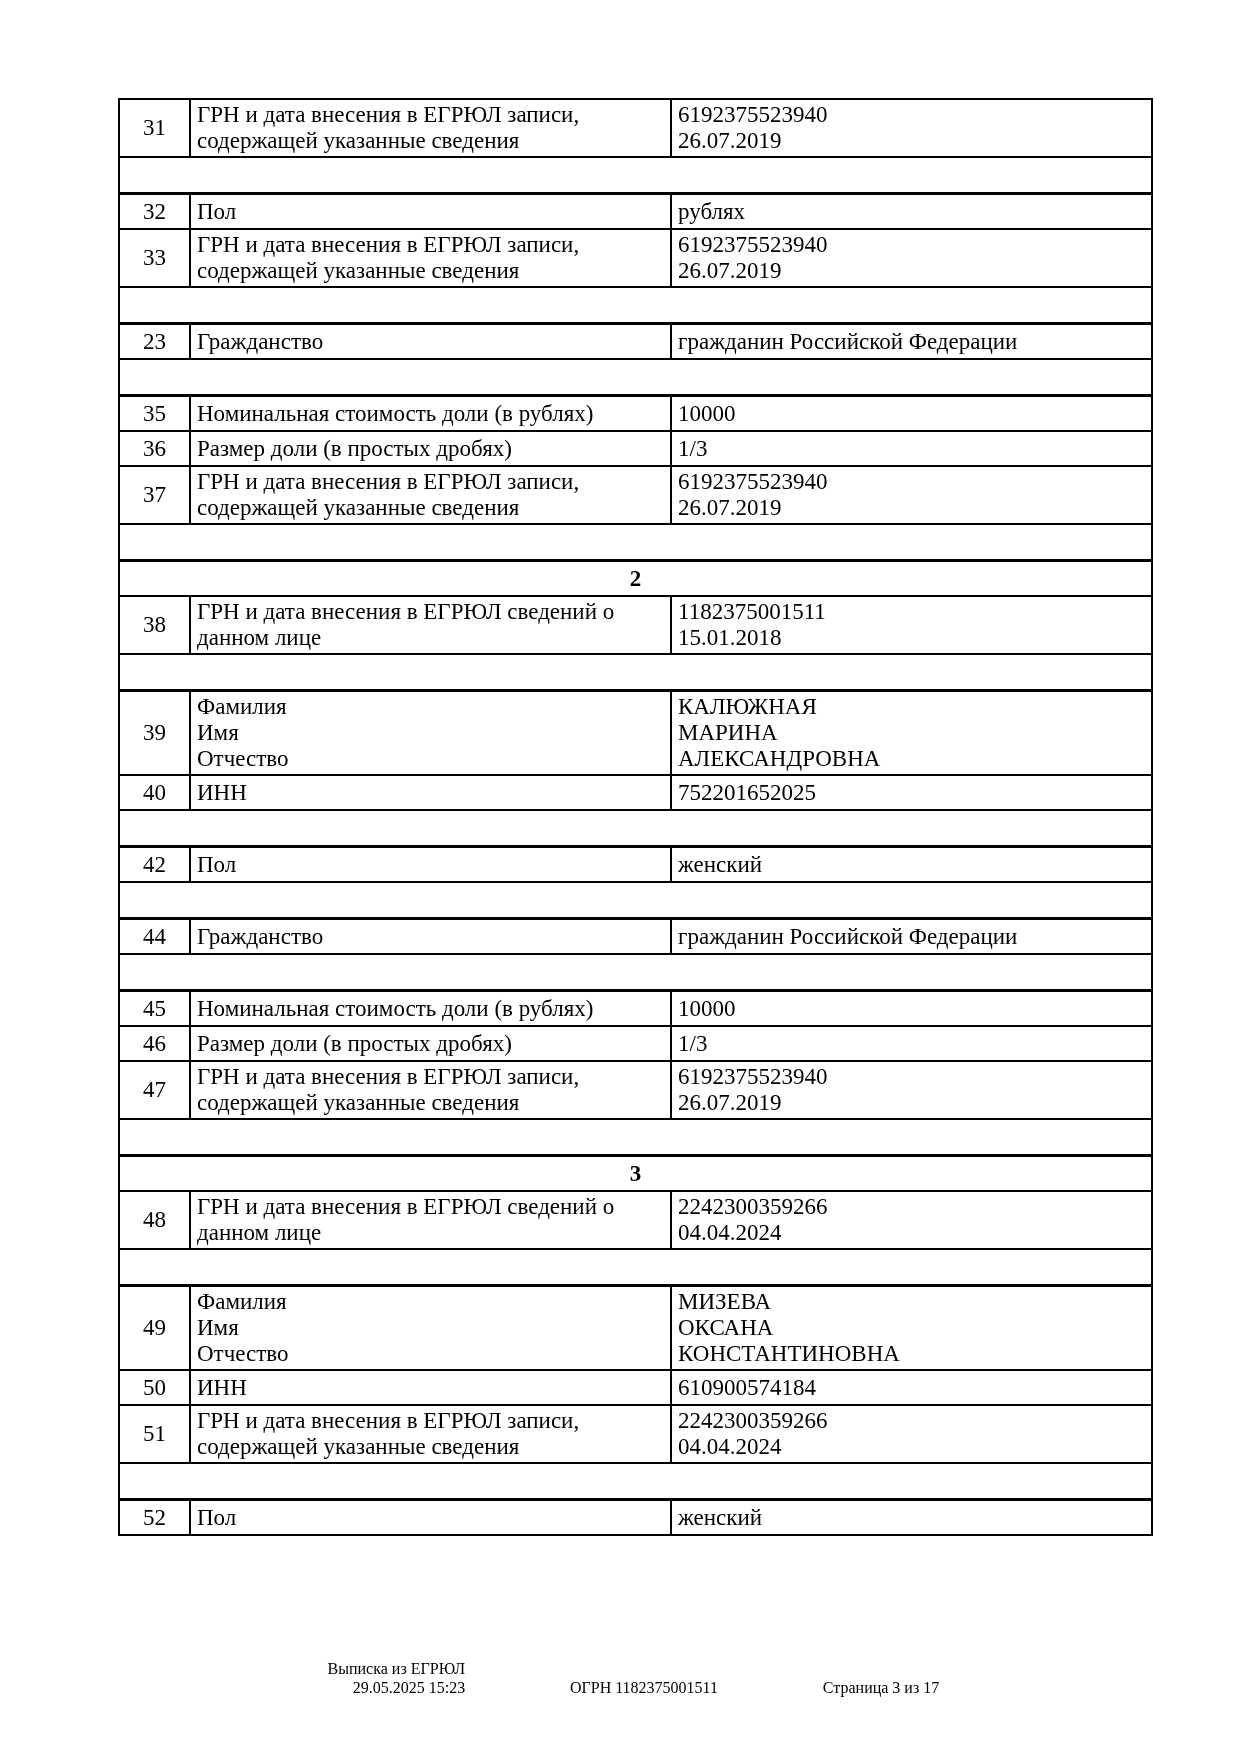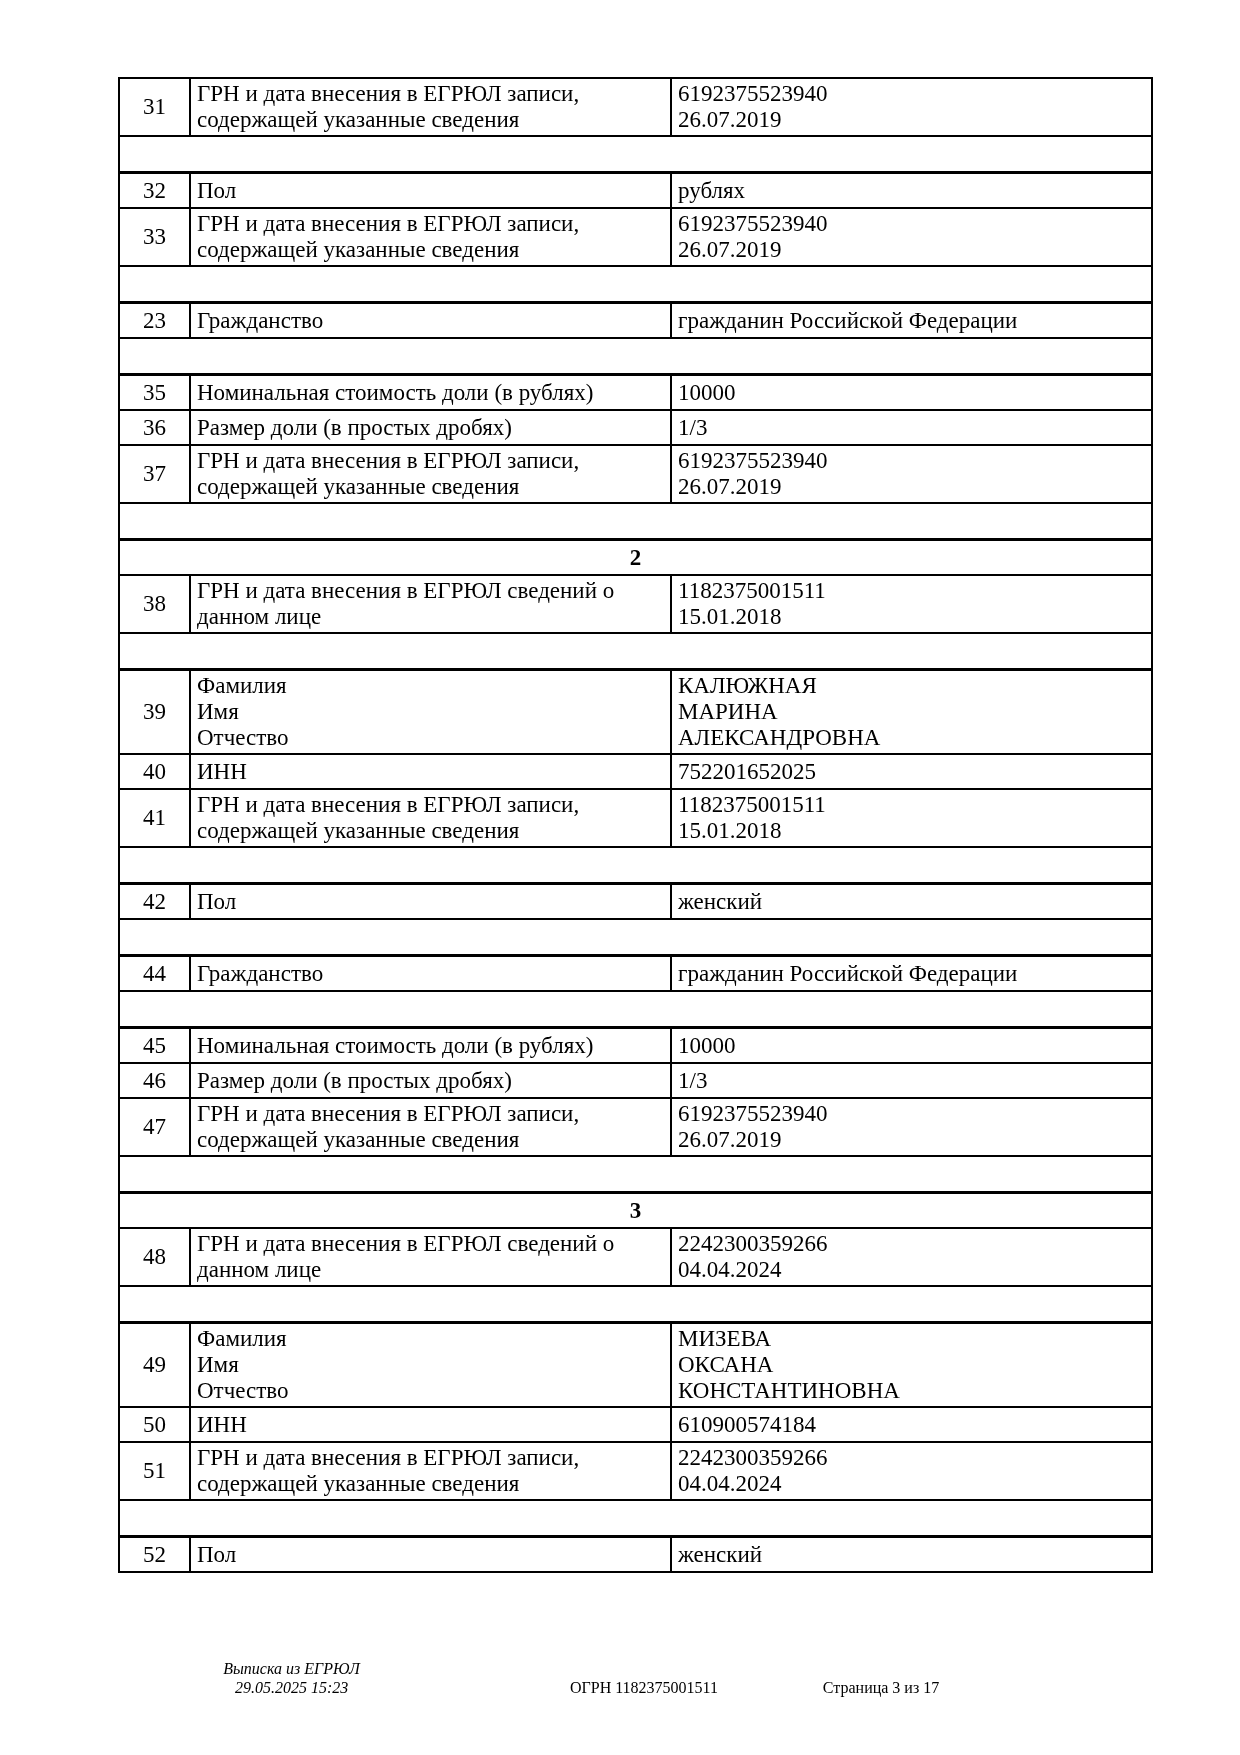--- a/index.html
+++ b/index.html
@@ -2,21 +2,21 @@
 <html><head>
 <meta charset="utf-8">
 <style>
   html, body { margin: 0; padding: 0; }
   body {
     width: 1240px; height: 1755px;
     background: #ffffff; color: #000000;
     font-family: "Liberation Serif", "DejaVu Serif", serif;
     position: relative; overflow: hidden;
   }
-  .sheet { position: absolute; left: 118px; top: 77px; width: 1033px; }
+  .sheet { position: absolute; left: 118px; top: 98px; width: 1033px; }
   table.egrul {
     border-collapse: collapse; table-layout: fixed; width: 1033px;
   }
   table.egrul td {
     border: 2px solid #000;
     font-size: 23px; line-height: 26px;
     vertical-align: middle;
     padding: 2px 6px;
     white-space: pre-line;
     overflow: hidden;
@@ -32,21 +32,21 @@
   tr.group td {
     height: 29px;
     text-align: center;
     font-weight: bold;
   }
   .footer {
     position: absolute; left: 118px; top: 1659px; width: 1052px;
     display: flex; align-items: flex-end;
     font-size: 16px; line-height: 19px; color: #000;
   }
-  .f-left  { width: 33%; text-align: center; font-style: italic; }
+  .f-left  { width: 33%; text-align: right; }
   .f-center{ width: 34%; text-align: center; }
   .f-right { width: 33%; text-align: left; }
 </style>
 </head>
 <body>
 
 <div class="sheet">
   <table class="egrul">
     <colgroup>
       <col style="width:71px">
@@ -143,27 +143,20 @@
 МАРИНА
 АЛЕКСАНДРОВНА</td>
   </tr>
 
   <tr class="row l1">
     <td class="c-num">40</td>
     <td class="c-label">ИНН</td>
     <td class="c-value">752201652025</td>
   </tr>
 
-  <tr class="row l2">
-    <td class="c-num">41</td>
-    <td class="c-label">ГРН и дата внесения в ЕГРЮЛ записи,
-содержащей указанные сведения</td>
-    <td class="c-value">1182375001511
-15.01.2018</td>
-  </tr>
 
   <tr class="spacer">
     <td colspan="3"></td>
   </tr>
 
   <tr class="row l1">
     <td class="c-num">42</td>
     <td class="c-label">Пол</td>
     <td class="c-value">женский</td>
   </tr>

